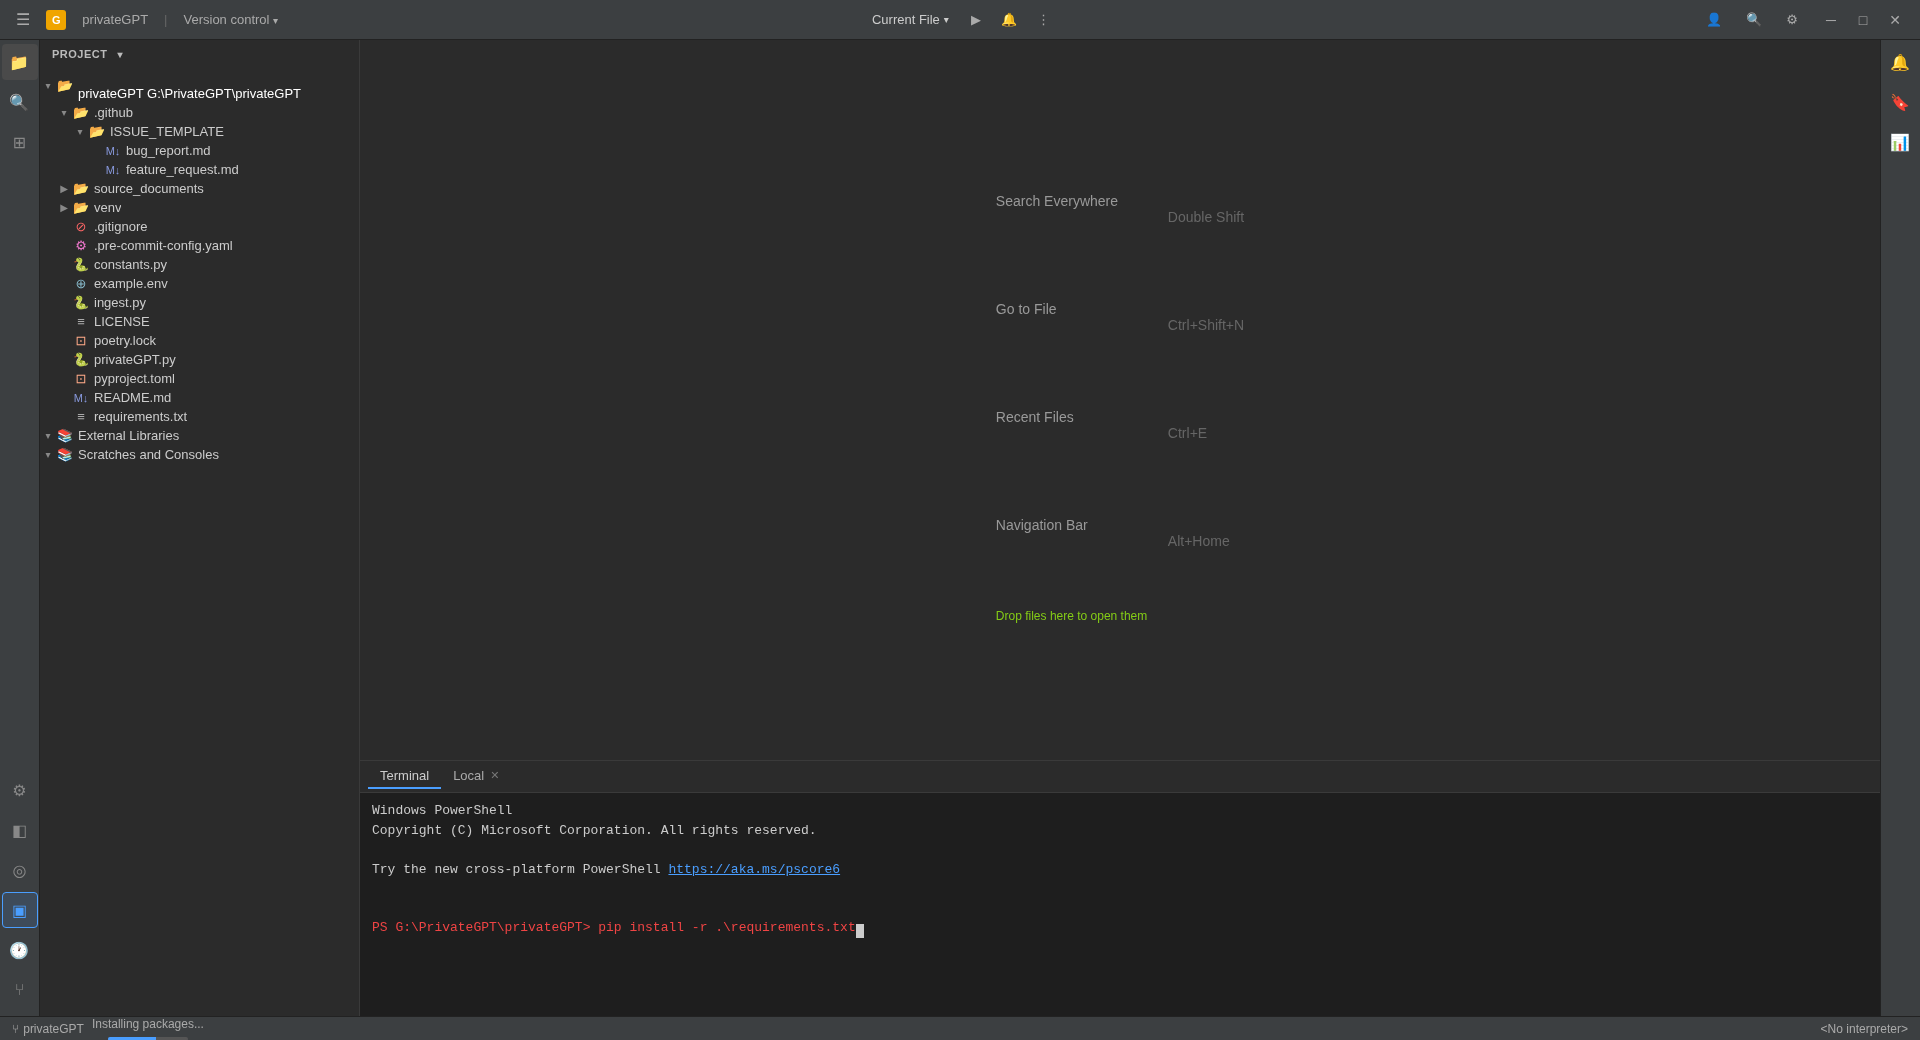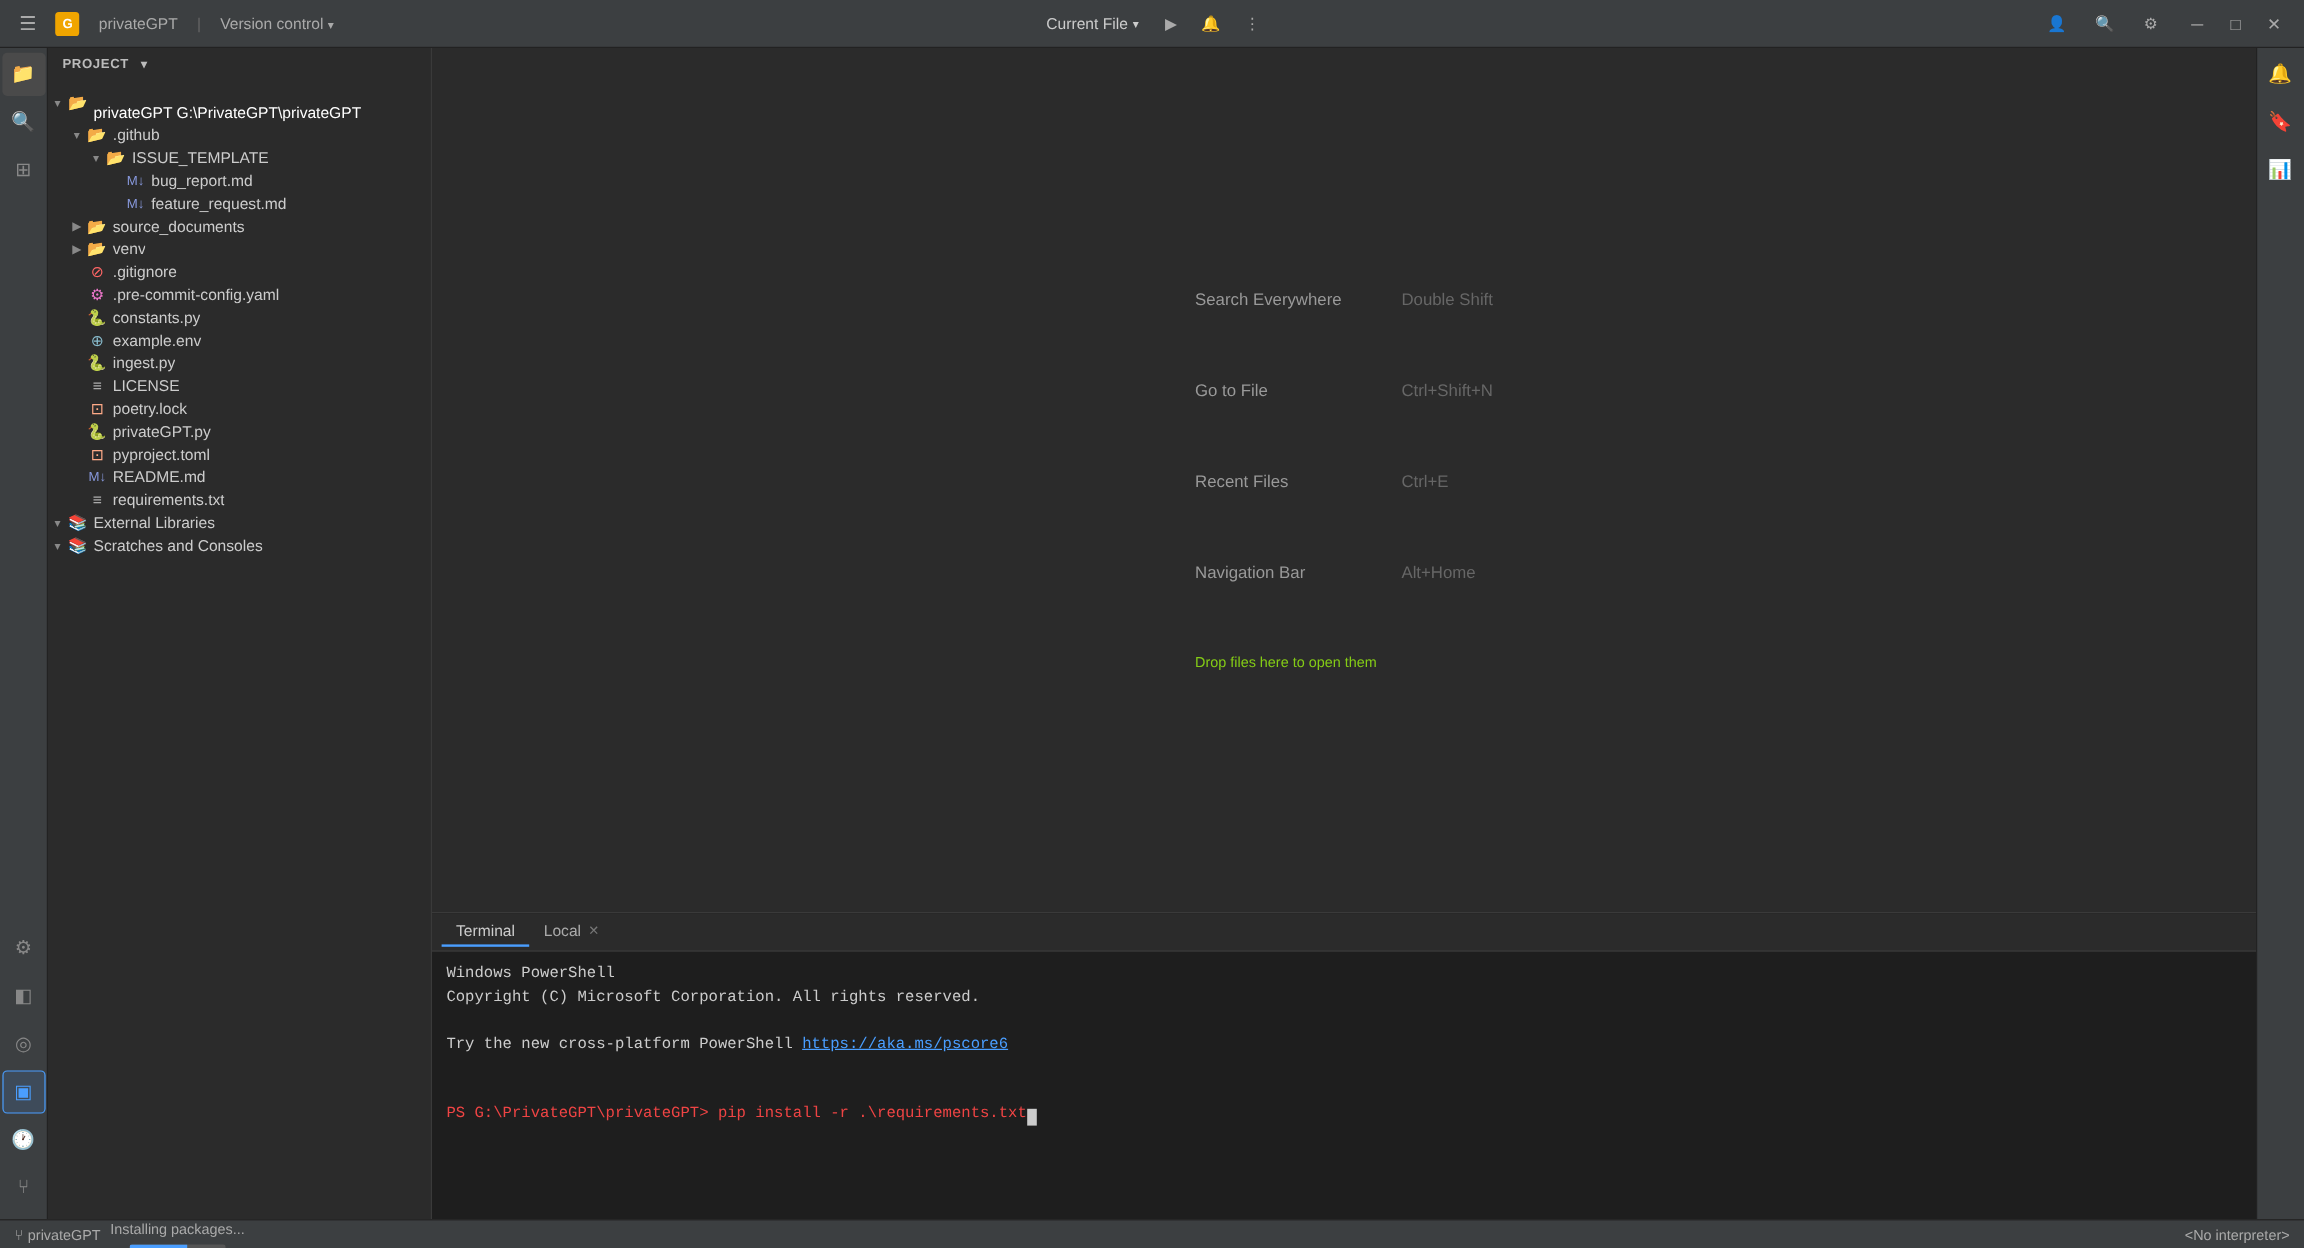--- a/index.html
+++ b/index.html
@@ -235,20 +235,21 @@
       gap: 12px;
     }
     .hint-label {
       color: #999;
       font-size: 14px;
       min-width: 160px;
     }
     .hint-shortcut {
       color: #666;
       font-size: 14px;
+      margin-top: 32px;
     }
     .hint-drop {
       color: #84cc16;
       font-size: 12px;
       text-align: right;
     }
 
     
     #terminal-area {
       height: 256px;

